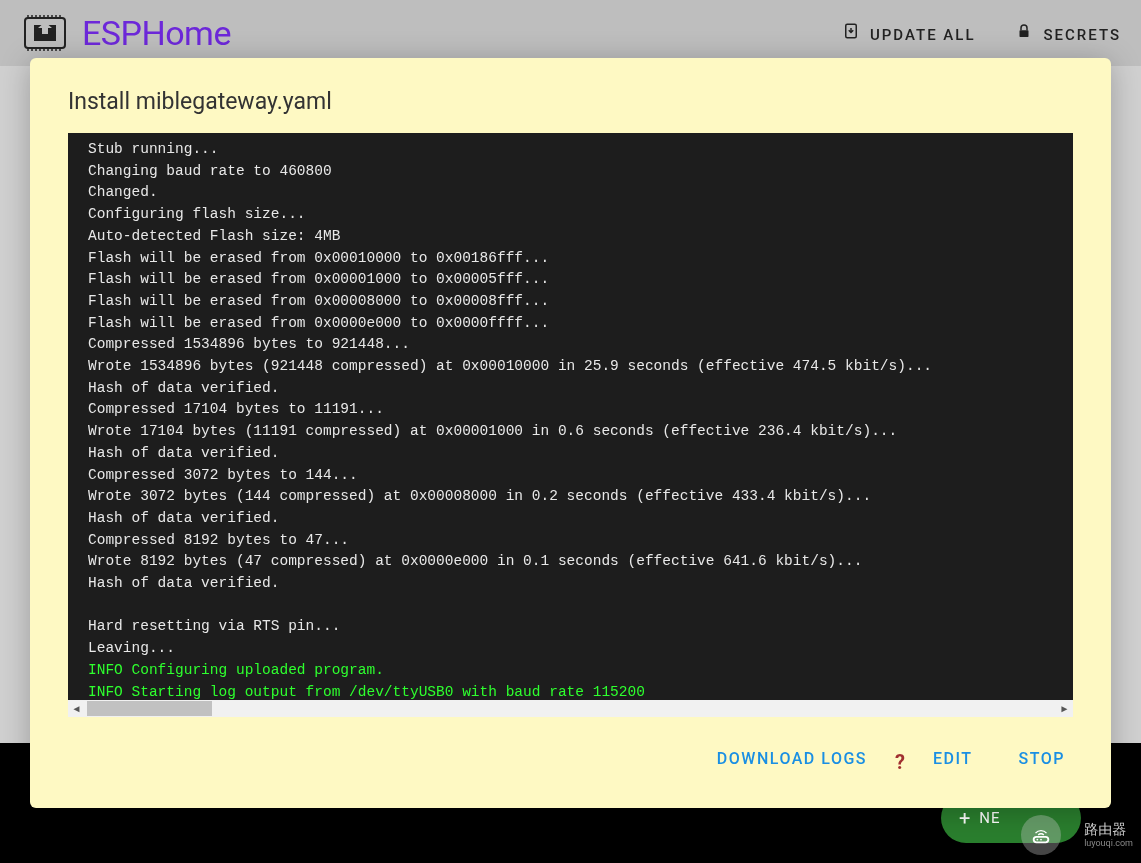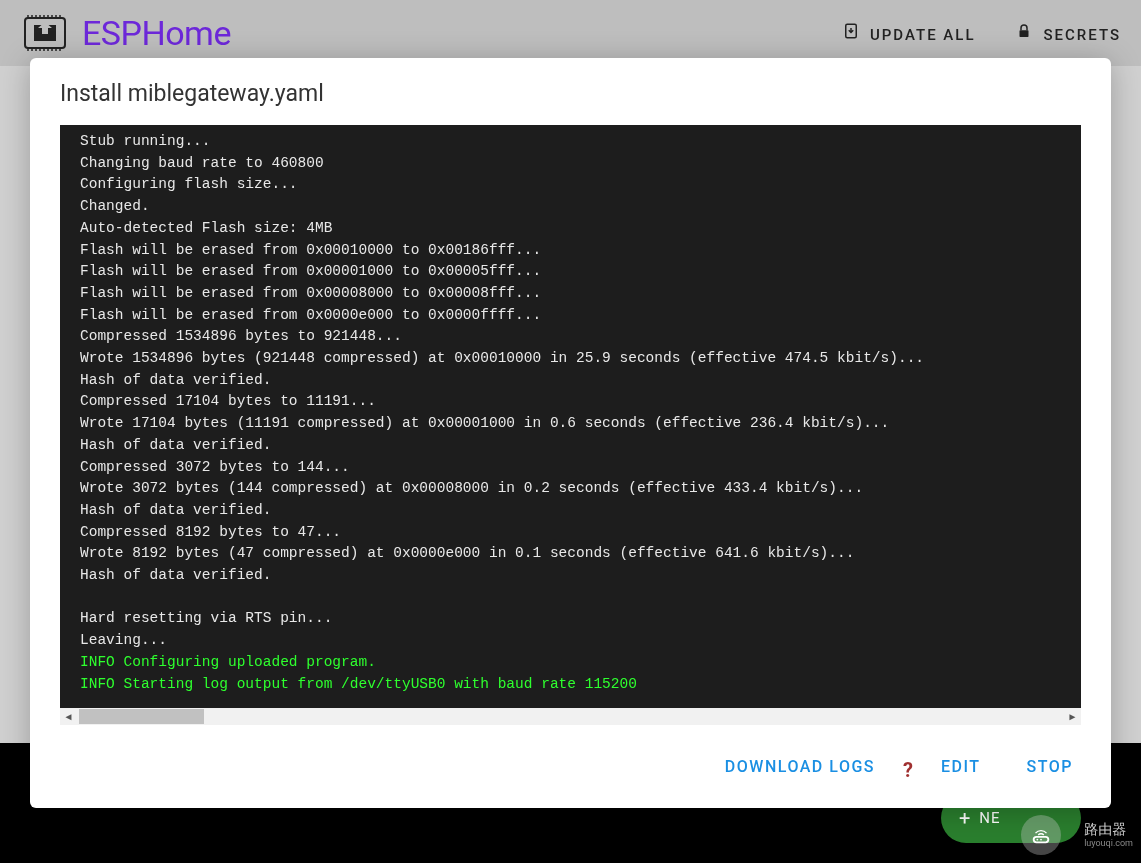--- a/index.html
+++ b/index.html
@@ -66,27 +66,27 @@
       bottom: 0; left: 0; right: 0;
       height: 120px;
       background: #000;
     }
     .dialog {
       position: absolute;
       top: 58px;
       left: 30px;
       right: 30px;
       height: 750px;
-      background: #ffffff;
+      background: #fef9c3;
       border-radius: 6px;
       box-shadow: 0 4px 30px rgba(0,0,0,0.25);
       z-index: 10;
       display: flex;
       flex-direction: column;
-      padding: 0;
+      padding: 8px;
     }
     .dialog-title {
       font-size: 23px;
       font-weight: 400;
       color: #333;
       padding: 22px 30px 18px;
     }
     .console-wrap {
       flex: 1;
       margin: 0 30px;
@@ -243,22 +243,22 @@
   <span style="font-size:20px;margin-right:8px;">+</span>
   <span>NE</span>
 </div>
 
 <div class="dialog">
   <div class="dialog-title">Install miblegateway.yaml</div>
   <div class="console-wrap">
     <div class="console" id="console">
         <div>Stub running...</div>
         <div>Changing baud rate to 460800</div>
+        <div>Changed.</div>
         <div>Configuring flash size...</div>
-        <div>Changed.</div>
         <div>Auto-detected Flash size: 4MB</div>
         <div>Flash will be erased from 0x00010000 to 0x00186fff...</div>
         <div>Flash will be erased from 0x00001000 to 0x00005fff...</div>
         <div>Flash will be erased from 0x00008000 to 0x00008fff...</div>
         <div>Flash will be erased from 0x0000e000 to 0x0000ffff...</div>
         <div>Compressed 1534896 bytes to 921448...</div>
         <div>Wrote 1534896 bytes (921448 compressed) at 0x00010000 in 25.9 seconds (effective 474.5 kbit/s)...</div>
         <div>Hash of data verified.</div>
         <div>Compressed 17104 bytes to 11191...</div>
         <div>Wrote 17104 bytes (11191 compressed) at 0x00001000 in 0.6 seconds (effective 236.4 kbit/s)...</div>

